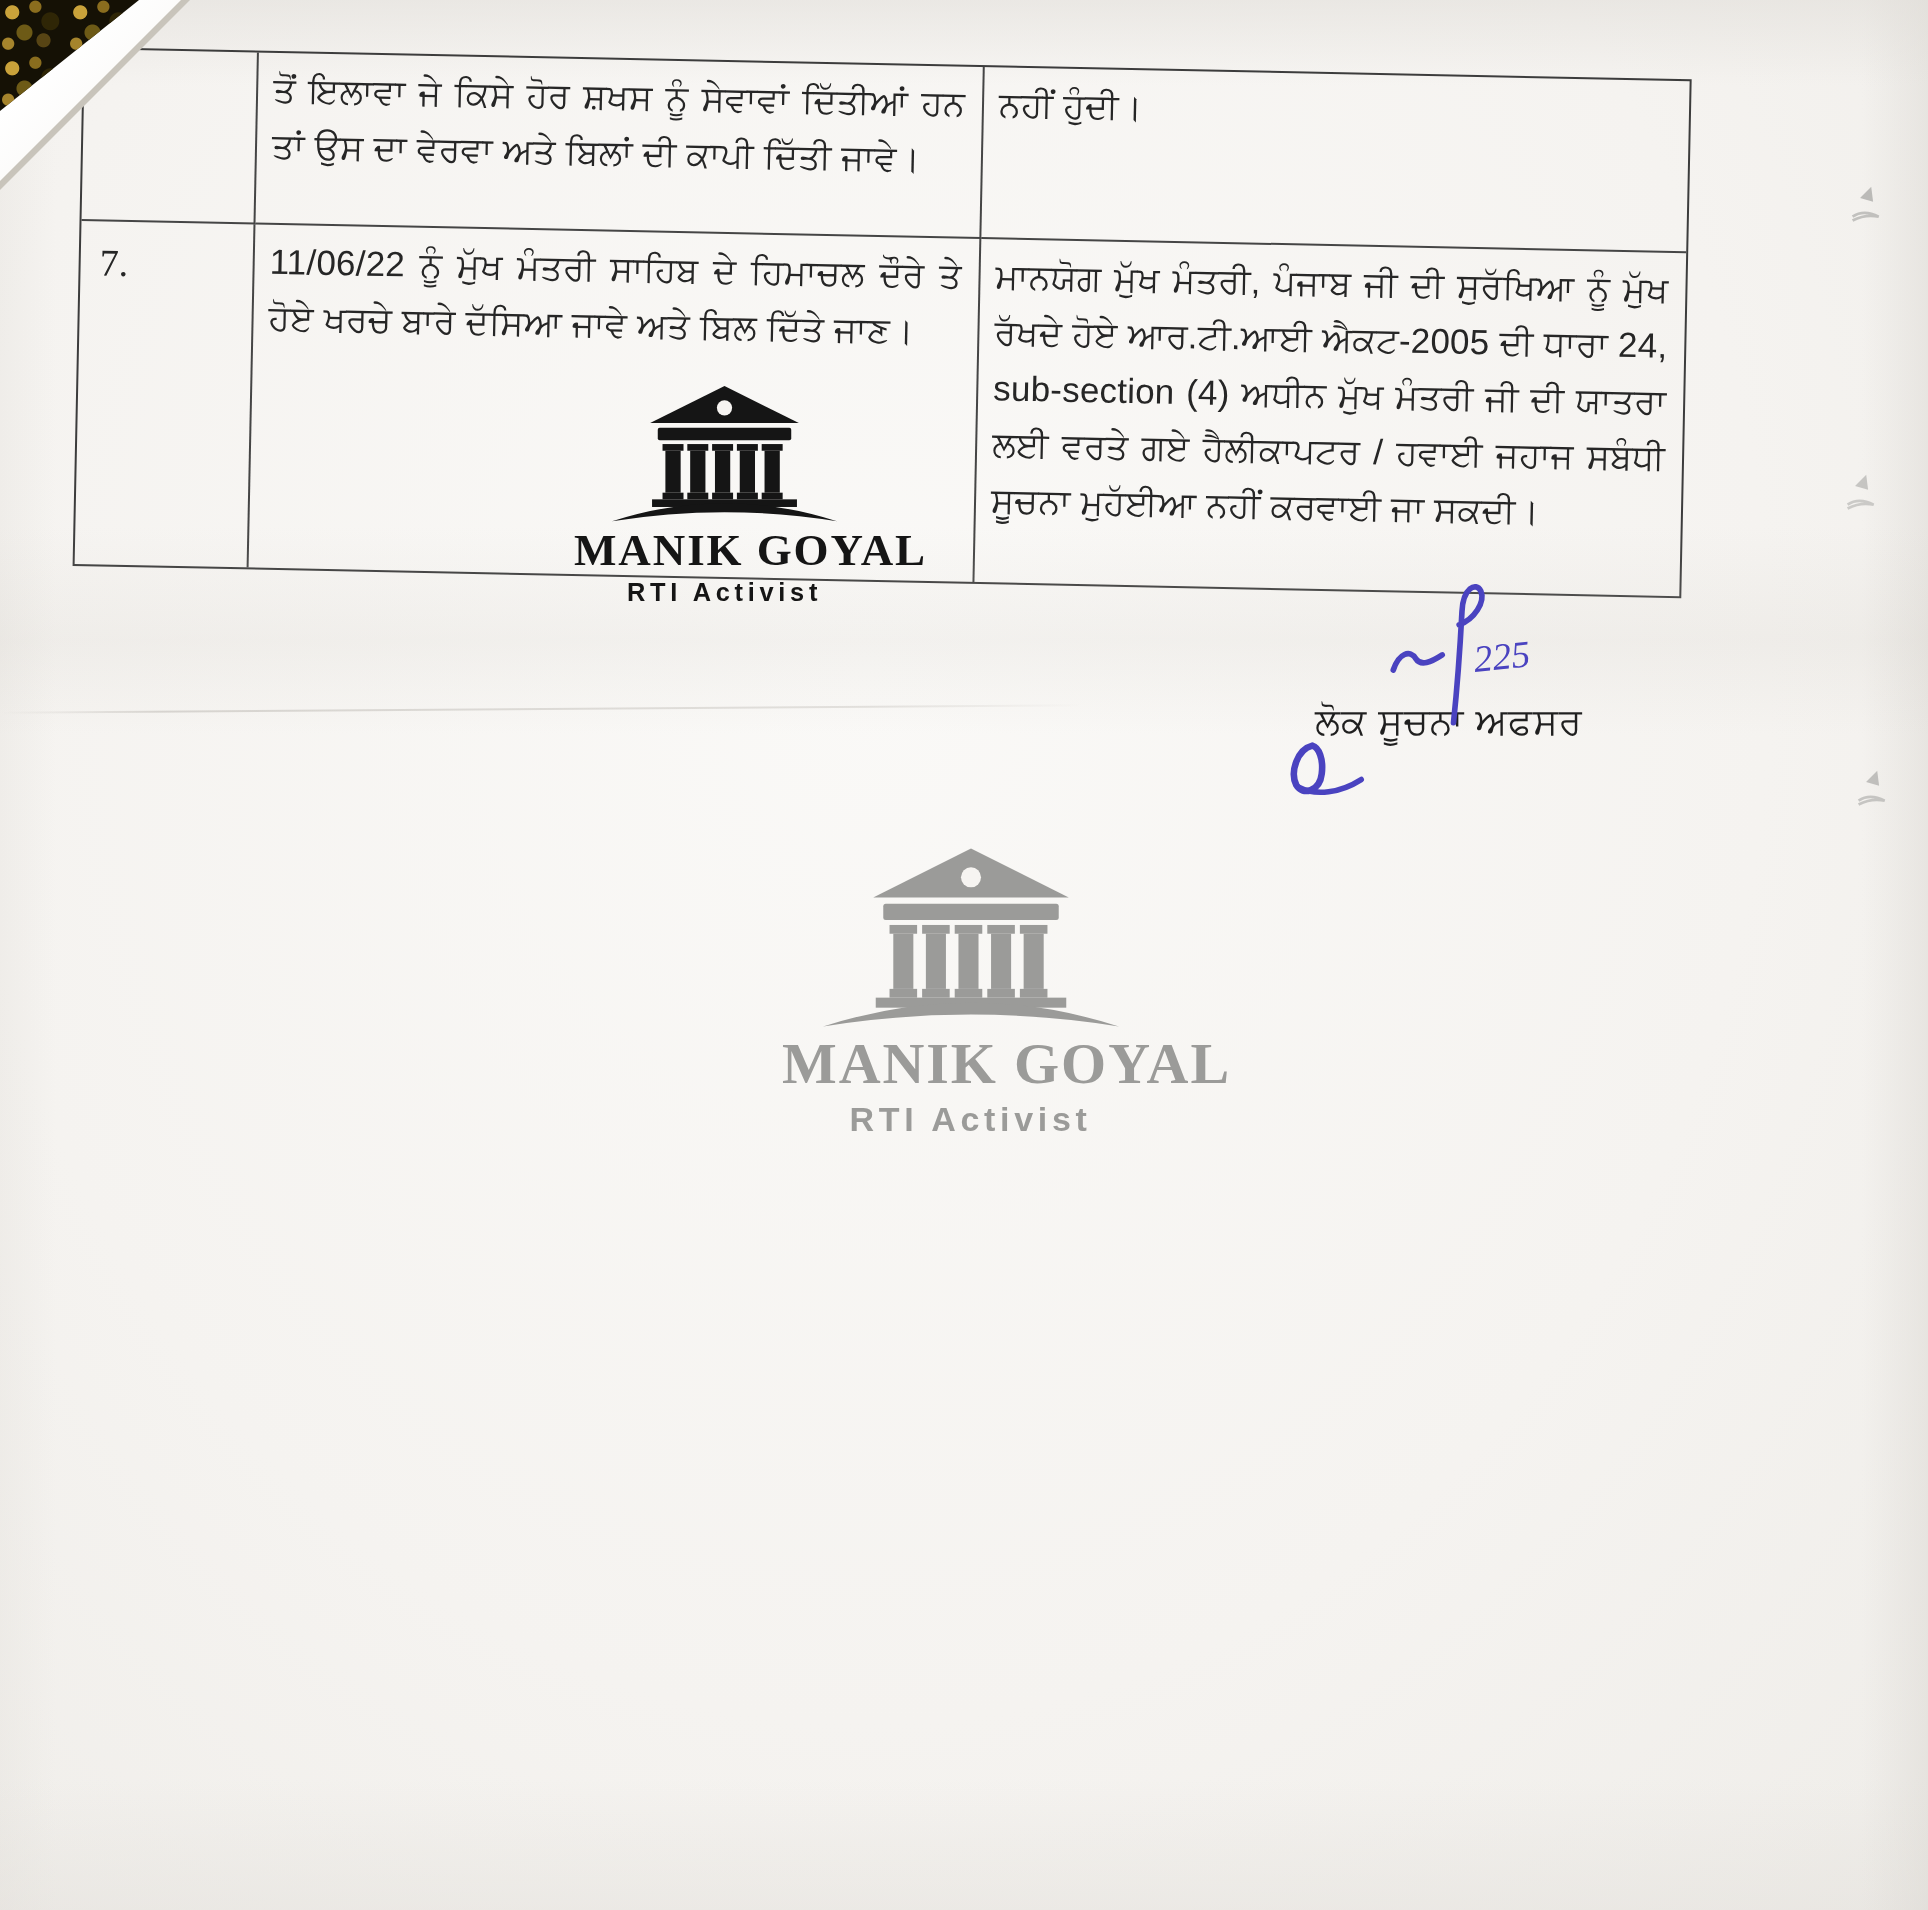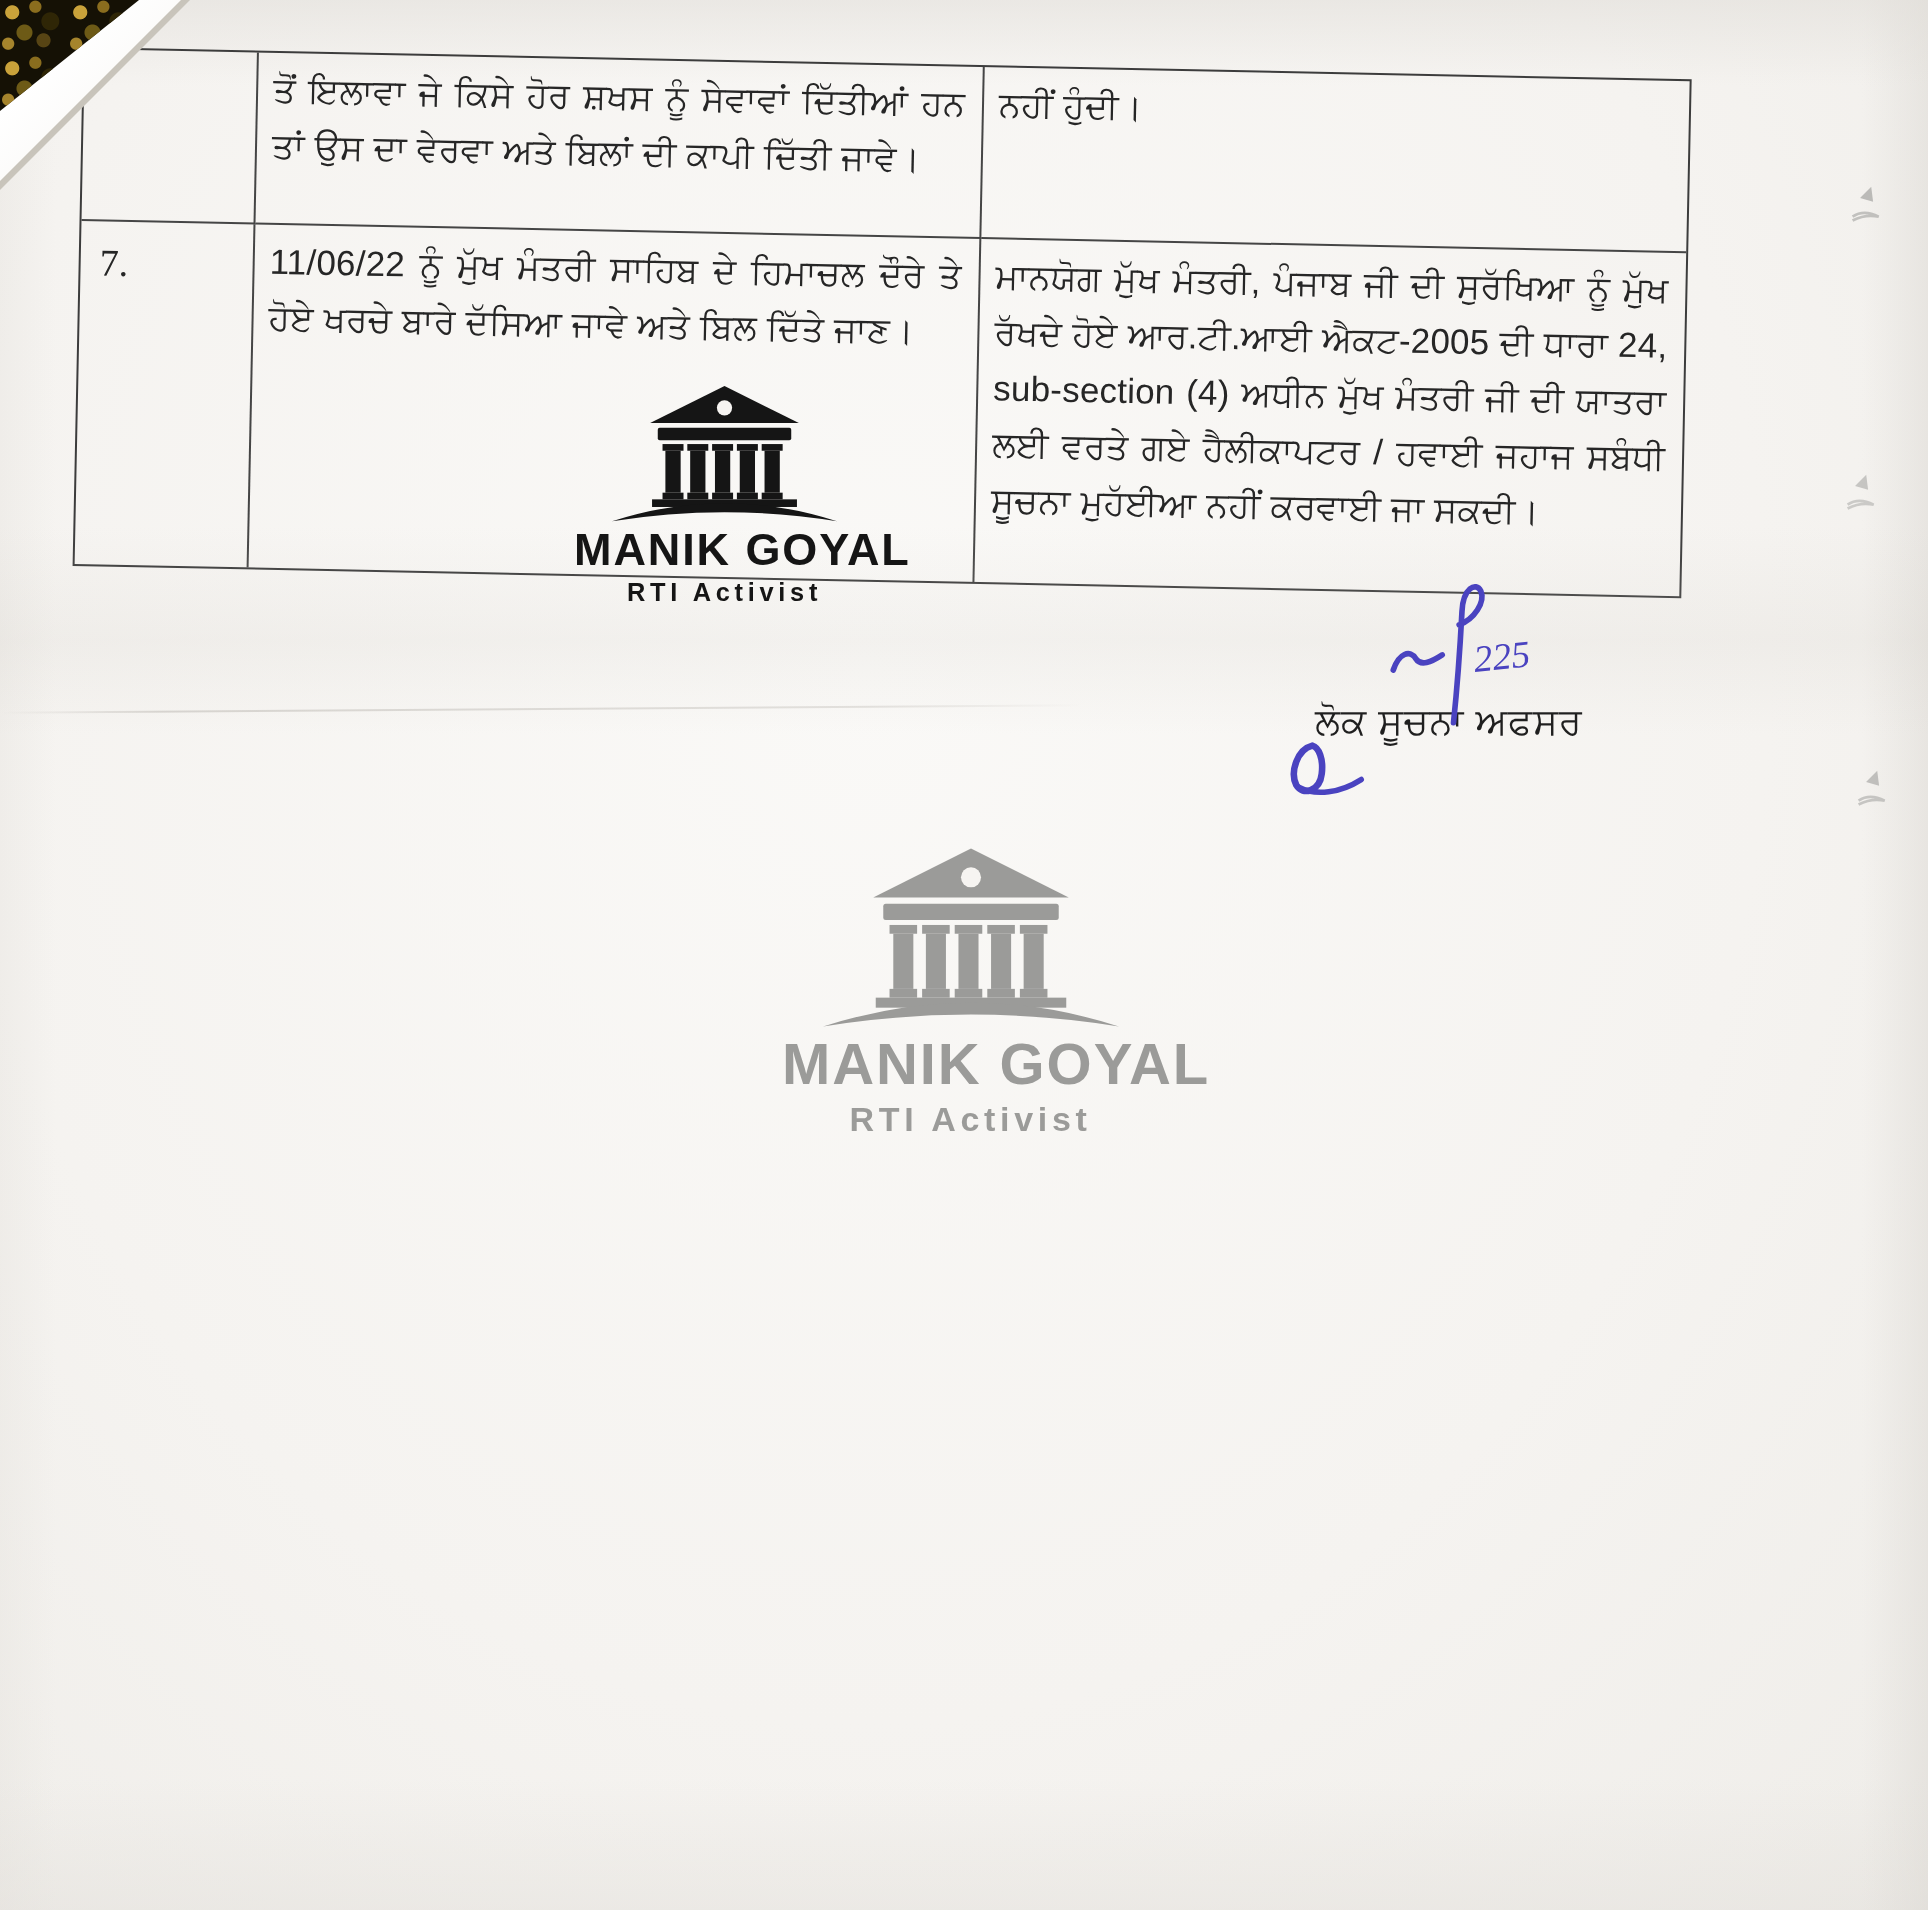--- a/index.html
+++ b/index.html
@@ -52,21 +52,21 @@
   .cell{border-right:2.4px solid #454545;border-bottom:2.4px solid #454545;
     overflow:hidden;box-sizing:border-box;}
   .cell:nth-child(3n){border-right:none;}
   .cell.last-row{border-bottom:none;}
   .cell.serial{padding:19px 0 0 19px;font-size:38px;font-family:"Liberation Serif",serif;}
   .cell.qa{padding:9.4px 17px 0 15px;font-size:35px;line-height:56px;
     text-align:justify;letter-spacing:0.2px;}
 
   
   .logo{position:absolute;text-align:center;z-index:8;}
-  .logo .logo-name{font-family:Liberation Sans, sans-serif;font-weight:600;letter-spacing:1.9px;white-space:nowrap;}
+  .logo .logo-name{font-family:Liberation Serif, serif;font-weight:600;letter-spacing:1.9px;white-space:nowrap;}
   .logo .logo-sub{font-weight:bold;letter-spacing:4.7px;white-space:nowrap;}
   .logo-black{left:574px;top:384px;width:301px;color:#151515;}
   .logo-black .logo-name{font-size:45px;margin-top:-5.6px;}
   .logo-black .logo-sub{font-size:25.4px;margin-top:1.9px;}
   .logo-gray{left:782px;top:846px;width:377px;color:#9b9b99;}
   .logo-gray .logo-name{font-size:58px;margin-top:-7.5px;}
   .logo-gray .logo-sub{font-size:34px;margin-top:3.8px;}
 
   
   .sig-main{position:absolute;left:1380px;top:574px;z-index:9;}

